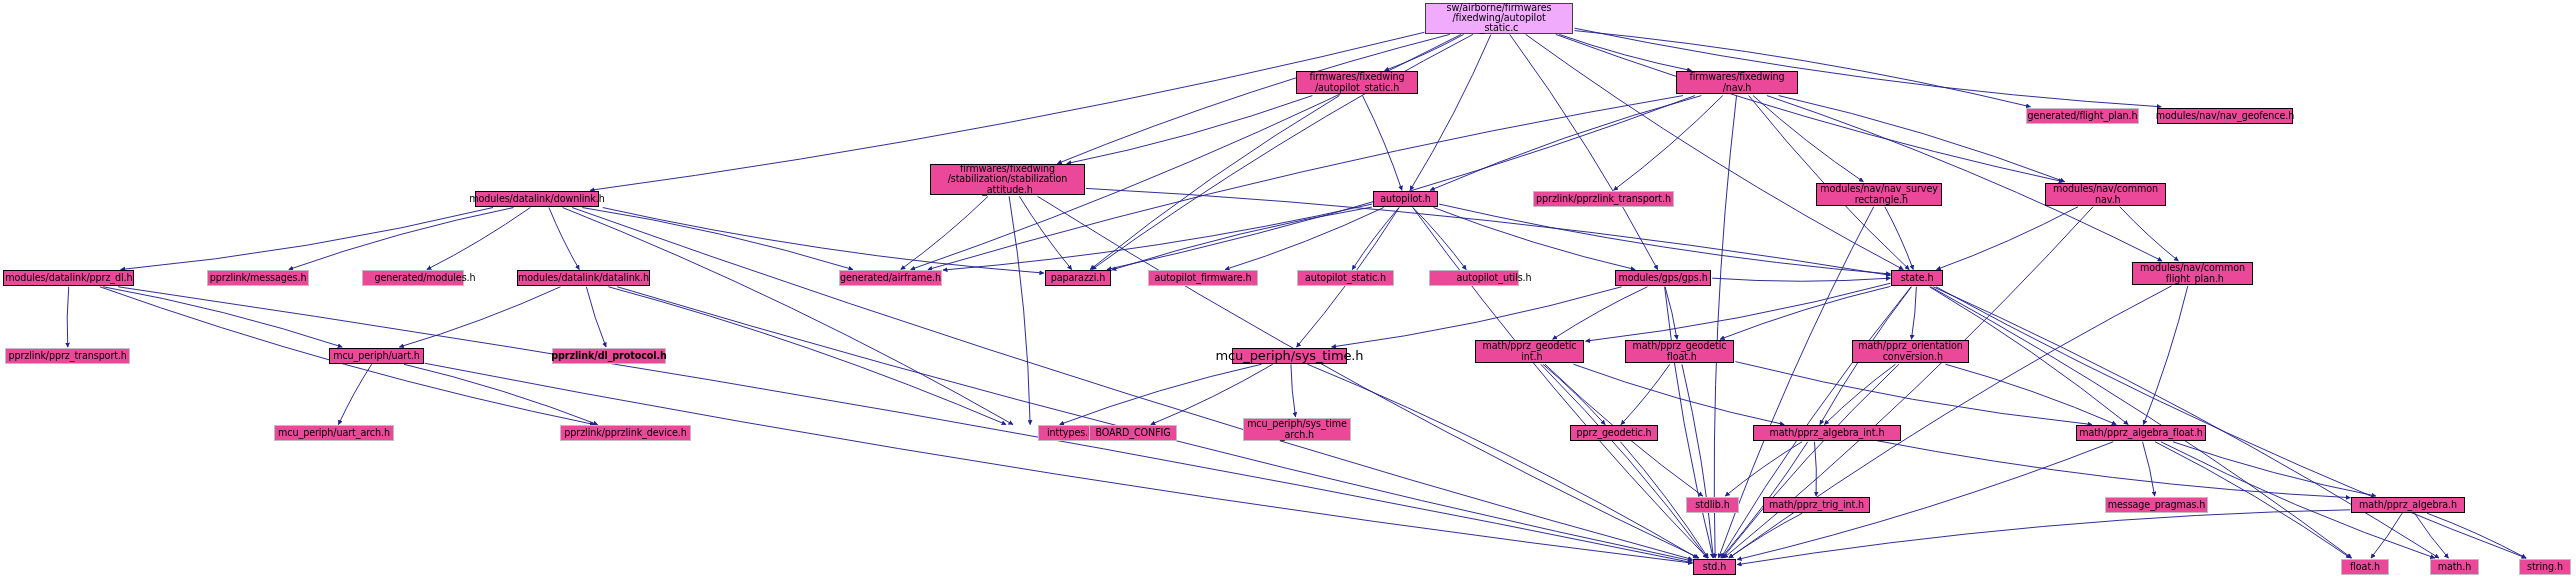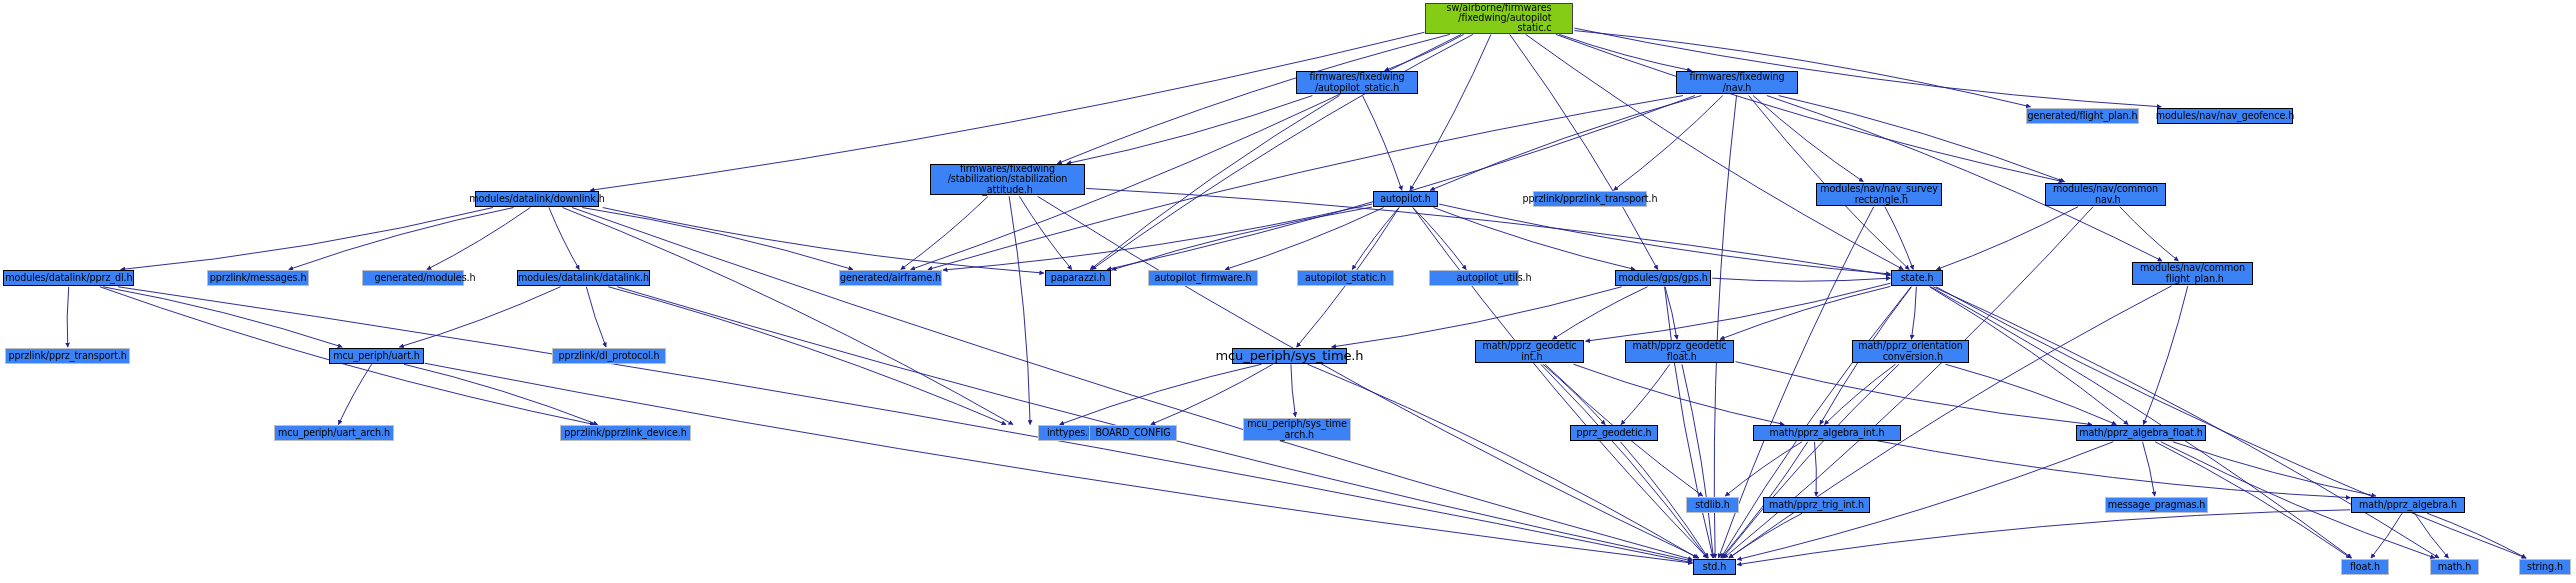--- a/index.html
+++ b/index.html
@@ -20,28 +20,28 @@
   }
   .node{
     position:absolute;
     box-sizing:border-box;
     display:flex;
     align-items:center;
     justify-content:center;
     text-align:center;
     line-height:1.08;
     color:#000000;
-    background:#3b82f6;
+    background:#ec4899;
     white-space:pre-line;
     letter-spacing:-0.1px;
     z-index:3;
   }
   .node.solid{ border:0.9px solid #000000; }
   .node.faint{ border:0.9px solid #bfbfbf; }
-  .node.root{ background:#84cc16; border:0.9px solid #404040;text-align:right; }
+  .node.root{ background:#f0abfc; border:0.9px solid #404040; }
   .node span{ display:block; padding:0 2.6px; }
 </style>
 </head>
 <body>
 
 <div id="canvas">
   <svg id="edges" viewBox="0 0 2991 677" preserveAspectRatio="none">
     <defs>
       <marker id="arrow" viewBox="0 0 10 10" refX="9" refY="5" markerWidth="5.2" markerHeight="5.2" orient="auto-start-reverse">
         <path d="M 0 0 L 10 5 L 0 10 z" fill="#22228f"></path>
@@ -165,41 +165,41 @@
 /autopilot_static.h</span></div>
       <div class="node solid" style="left: 1676px; top: 71px; width: 122px; height: 23px; font-size: 9.6px;"><span>firmwares/fixedwing
 /nav.h</span></div>
       <div class="node faint" style="left: 2026px; top: 108px; width: 113px; height: 15.5px; font-size: 9.6px;"><span>generated/flight_plan.h</span></div>
       <div class="node solid" style="left: 2157px; top: 108px; width: 136px; height: 15.5px; font-size: 9.6px;"><span>modules/nav/nav_geofence.h</span></div>
       <div class="node solid" style="left: 475px; top: 191px; width: 124px; height: 15.5px; font-size: 9.6px;"><span>modules/datalink/downlink.h</span></div>
       <div class="node solid" style="left: 930px; top: 164px; width: 155px; height: 31px; font-size: 9.6px;"><span>firmwares/fixedwing
 /stabilization/stabilization
 _attitude.h</span></div>
       <div class="node solid" style="left: 1373px; top: 191px; width: 65px; height: 15.5px; font-size: 9.6px;"><span>autopilot.h</span></div>
-      <div class="node faint" style="left: 1533px; top: 191px; width: 114px; height: 15.5px; font-size: 9.6px;"><span>pprzlink/pprzlink_transport.h</span></div>
+      <div class="node faint" style="left: 1533px; top: 191px; width: 141px; height: 15.5px; font-size: 9.6px;"><span>pprzlink/pprzlink_transport.h</span></div>
       <div class="node solid" style="left: 1816px; top: 183px; width: 126px; height: 23px; font-size: 9.6px;"><span>modules/nav/nav_survey
 _rectangle.h</span></div>
       <div class="node solid" style="left: 2045px; top: 183px; width: 121px; height: 23px; font-size: 9.6px;"><span>modules/nav/common
 _nav.h</span></div>
       <div class="node solid" style="left: 3.4px; top: 270px; width: 131px; height: 15.5px; font-size: 9.6px;"><span>modules/datalink/pprz_dl.h</span></div>
       <div class="node faint" style="left: 207px; top: 270px; width: 102px; height: 15.5px; font-size: 9.6px;"><span>pprzlink/messages.h</span></div>
       <div class="node faint" style="left: 362px; top: 270px; width: 102px; height: 15.5px; font-size: 9.6px; padding-left: 24px;"><span>generated/modules.h</span></div>
       <div class="node solid" style="left: 517px; top: 270px; width: 133px; height: 15.5px; font-size: 9.6px;"><span>modules/datalink/datalink.h</span></div>
       <div class="node faint" style="left: 839px; top: 270px; width: 103px; height: 15.5px; font-size: 9.6px;"><span>generated/airframe.h</span></div>
       <div class="node solid" style="left: 1045px; top: 270px; width: 66px; height: 15.5px; font-size: 9.6px;"><span>paparazzi.h</span></div>
       <div class="node faint" style="left: 1148px; top: 270px; width: 110px; height: 15.5px; font-size: 9.6px;"><span>autopilot_firmware.h</span></div>
       <div class="node faint" style="left: 1297px; top: 270px; width: 97px; height: 15.5px; font-size: 9.6px;"><span>autopilot_static.h</span></div>
       <div class="node faint" style="left: 1429px; top: 270px; width: 90px; height: 15.5px; font-size: 9.6px; padding-left: 40px;"><span>autopilot_utils.h</span></div>
       <div class="node solid" style="left: 1615px; top: 270px; width: 96px; height: 15.5px; font-size: 9.6px;"><span>modules/gps/gps.h</span></div>
       <div class="node solid" style="left: 1891px; top: 270px; width: 52px; height: 15.5px; font-size: 9.6px;"><span>state.h</span></div>
       <div class="node solid" style="left: 2132px; top: 262px; width: 121px; height: 23px; font-size: 9.6px;"><span>modules/nav/common
 _flight_plan.h</span></div>
       <div class="node faint" style="left: 5.2px; top: 348px; width: 125px; height: 15.5px; font-size: 9.6px;"><span>pprzlink/pprz_transport.h</span></div>
       <div class="node solid" style="left: 329px; top: 348px; width: 95px; height: 15.5px; font-size: 9.6px;"><span>mcu_periph/uart.h</span></div>
-      <div class="node faint" style="left: 552px; top: 348px; width: 114px; height: 15.5px; font-size: 9.6px;"><span>pprzlink/dl_protocol.h</span></div>
+      <div class="node faint" style="left: 552px; top: 348px; width: 114px; height: 15.5px; font-size: 9.6px; font-weight: bold;"><span>pprzlink/dl_protocol.h</span></div>
       <div class="node solid" style="left: 1232px; top: 348px; width: 115px; height: 15.5px; font-size: 13px;"><span>mcu_periph/sys_time.h</span></div>
       <div class="node solid" style="left: 1475px; top: 340px; width: 109px; height: 23px; font-size: 9.6px;"><span>math/pprz_geodetic
 _int.h</span></div>
       <div class="node solid" style="left: 1625px; top: 340px; width: 109px; height: 23px; font-size: 9.6px;"><span>math/pprz_geodetic
 _float.h</span></div>
       <div class="node solid" style="left: 1852px; top: 340px; width: 117px; height: 23px; font-size: 9.6px;"><span>math/pprz_orientation
 _conversion.h</span></div>
       <div class="node faint" style="left: 274px; top: 425px; width: 120px; height: 15.5px; font-size: 9.6px;"><span>mcu_periph/uart_arch.h</span></div>
       <div class="node faint" style="left: 560px; top: 425px; width: 131px; height: 15.5px; font-size: 9.6px;"><span>pprzlink/pprzlink_device.h</span></div>
       <div class="node faint" style="left: 998px; top: 425px; width: 65px; height: 15.5px; font-size: 9.6px; margin-left: 40px;"><span>inttypes.h</span></div>

